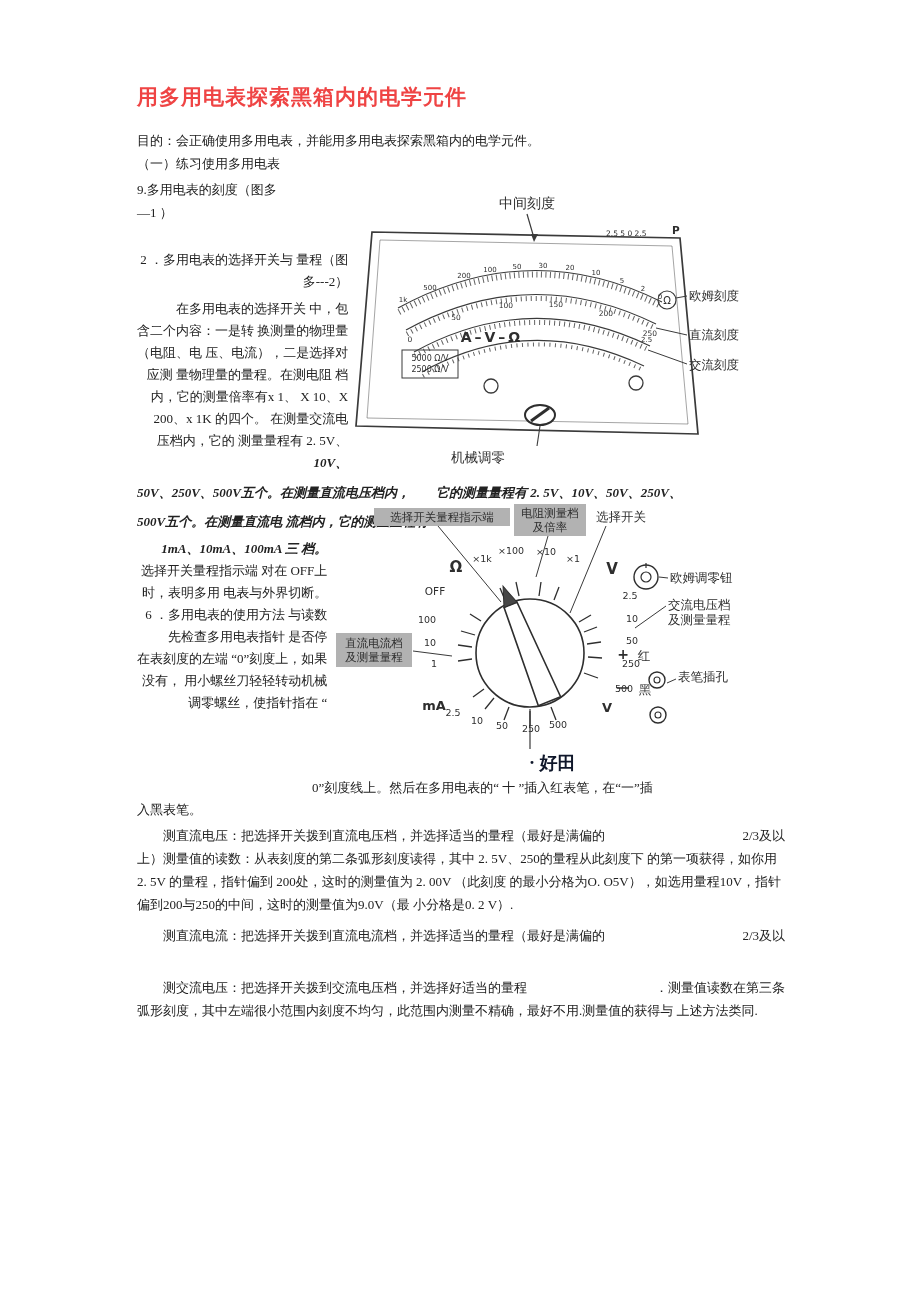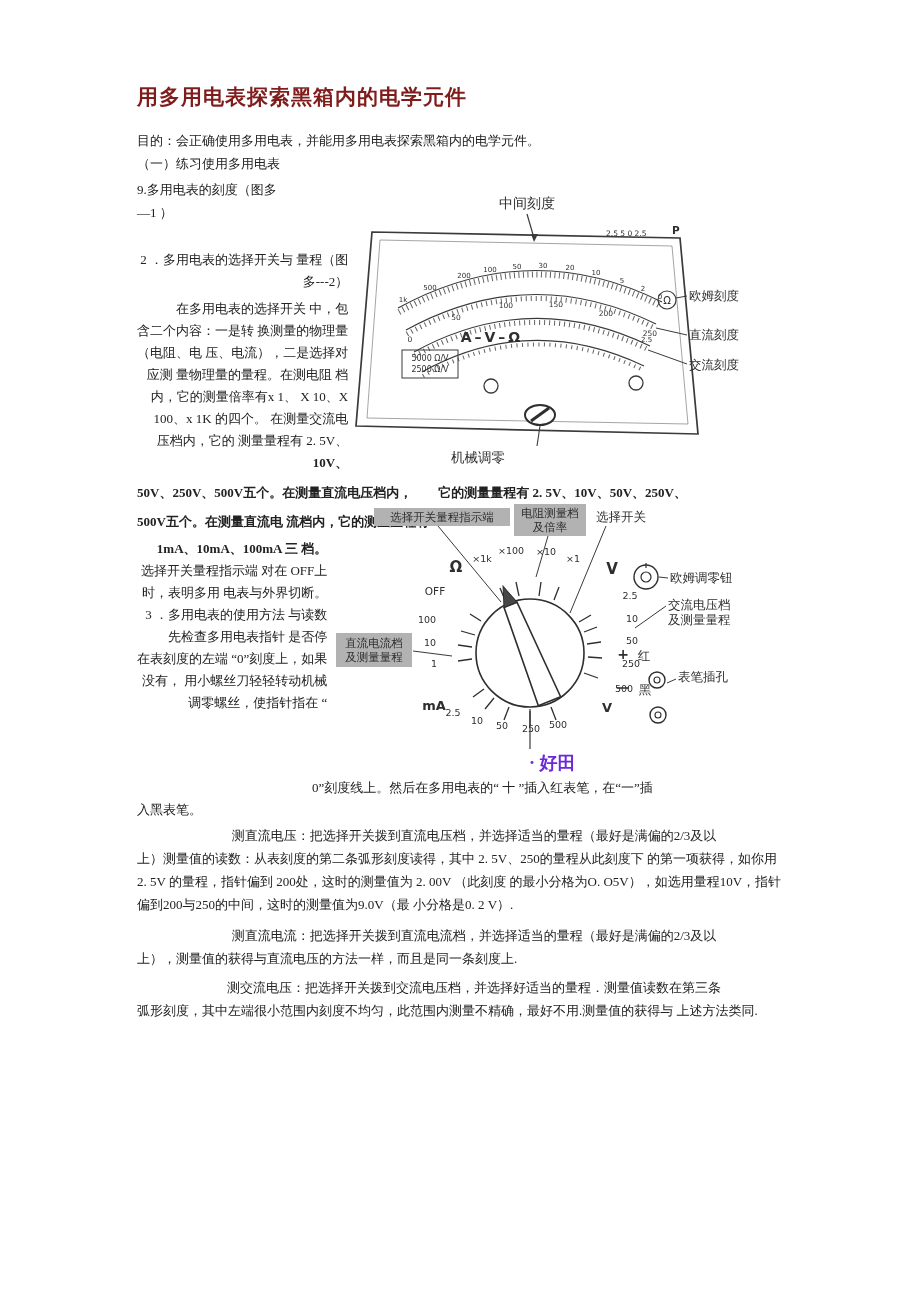--- a/index.html
+++ b/index.html
@@ -1,28 +1,28 @@
 <!DOCTYPE html>
 <html><head>
 <meta charset="utf-8">
 <style>
   html,body{margin:0;padding:0;background:#9a9a9a;}
   .page{position:relative;width:920px;height:1303px;background:#ffffff;overflow:hidden;
         font-family:"Liberation Serif","DejaVu Serif",serif;color:#222;margin:0 auto;}
   .t{position:absolute;white-space:pre;font-size:13px;line-height:1.25;}
-  .title{font-size:21px;font-weight:bold;letter-spacing:1px;color:#7f1d1d;}
+  .title{font-size:21px;font-weight:bold;letter-spacing:1px;color:#ef4444;}
   .col{position:absolute;font-size:13px;text-align:right;}
   .col div{height:22px;white-space:pre;}
   .para{position:absolute;width:648px;font-size:13px;line-height:23px;}
   .para div{white-space:pre;}
-  .jrow{display:flex;justify-content:center;white-space:pre;}
-  .bold{font-weight:bold;}
+  .jrow{display:flex;justify-content:space-between;white-space:pre;}
+  .bold{font-weight:bold;font-style:italic;}
   svg.fig{position:absolute;overflow:visible;}
   svg.fig text{font-family:"DejaVu Sans","Liberation Sans",sans-serif;fill:#2e2e2e;}
-  .caption{position:absolute;font-size:18px;font-weight:bold;color:#6d28d9;white-space:pre;}
+  .caption{position:absolute;font-size:18px;font-weight:bold;color:#0f172a;white-space:pre;}
   .grayrect{fill:#b2b2b2;}
 </style>
 </head>
 <body>
 
 <div class="page">
 
   <div class="t title" style="left:137px;top:84px;">用多用电表探索黑箱内的电学元件</div>
   <div class="t" style="left:137px;top:133px;">目的：会正确使用多用电表，并能用多用电表探索黑箱内的电学元件。</div>
   <div class="t" style="left:137px;top:156px;">（一）练习使用多用电表</div>
@@ -30,33 +30,33 @@
   <div class="t" style="left:137px;top:205px;">—1 ）</div>
 
   <div class="col" style="left:137px;top:251px;">
     <div>2 ．多用电表的选择开关与 量程（图</div>
     <div>多---2）</div>
     <div style="margin-top:5px;">　　在多用电表的选择开关 中，包</div>
     <div>含二个内容：一是转 换测量的物理量</div>
     <div>（电阻、电 压、电流），二是选择对</div>
     <div>应测 量物理量的量程。在测电阻 档</div>
     <div>内，它的测量倍率有x 1、 X 10、X</div>
-    <div>100、x 1K 的四个。 在测量交流电</div>
+    <div>200、x 1K 的四个。 在测量交流电</div>
     <div>压档内，它的 测量量程有 2. 5V、</div>
     <div class="bold">10V、</div>
   </div>
 
   <div class="t bold" style="left:137px;top:485px;">50V、250V、500V五个。在测量直流电压档内，　　它的测量量程有 2. 5V、10V、50V、250V、</div>
   <div class="t bold" style="left:137px;top:514px;">500V五个。在测量直流电 流档内，它的测量量程有</div>
 
   <div class="col" style="left:137px;top:540px;">
     <div class="bold">1mA、10mA、100mA 三 档。</div>
     <div>选择开关量程指示端 对在 OFF上</div>
     <div>时，表明多用 电表与外界切断。</div>
-    <div>3 ．多用电表的使用方法 与读数</div>
+    <div>6 ．多用电表的使用方法 与读数</div>
     <div>　　先检查多用电表指针 是否停</div>
     <div>在表刻度的左端 “0”刻度上，如果</div>
     <div>没有， 用小螺丝刀轻轻转动机械</div>
     <div>调零螺丝，使指针指在 “</div>
   </div>
 
   <svg class="fig" viewBox="0 0 440 292" style="left:350px;top:190px;width:440px;height:292px;">
 
     <text x="177" y="18" text-anchor="middle" font-size="14">中间刻度</text>
     <line x1="177" y1="24" x2="184" y2="48" stroke="#3a3a3a" stroke-width="1.2"></line>
@@ -262,21 +262,20 @@
     <div>上）测量值的读数：从表刻度的第二条弧形刻度读得，其中 2. 5V、250的量程从此刻度下 的第一项获得，如你用</div>
     <div>2. 5V 的量程，指针偏到 200处，这时的测量值为 2. 00V （此刻度 的最小分格为O. O5V），如选用量程10V，指针</div>
     <div>偏到200与250的中间，这时的测量值为9.0V（最 小分格是0. 2 V）.</div>
   </div>
 
   <div class="para" style="left:137px;top:924px;">
     <div class="jrow">
       <span>　　测直流电流：把选择开关拨到直流电流档，并选择适当的量程（最好是满偏的</span>
       <span>2/3及以</span>
     </div>
-    <div>上），测量值的获得与直流电压的方法一样，而且是同一条刻度上.</div>
   </div>
 
   <div class="para" style="left:137px;top:976px;">
     <div class="jrow">
       <span>　　测交流电压：把选择开关拨到交流电压档，并选择好适当的量程</span>
       <span>．测量值读数在第三条</span>
     </div>
     <div>弧形刻度，其中左端很小范围内刻度不均匀，此范围内测量不精确，最好不用.测量值的获得与 上述方法类同.</div>
   </div>
 

